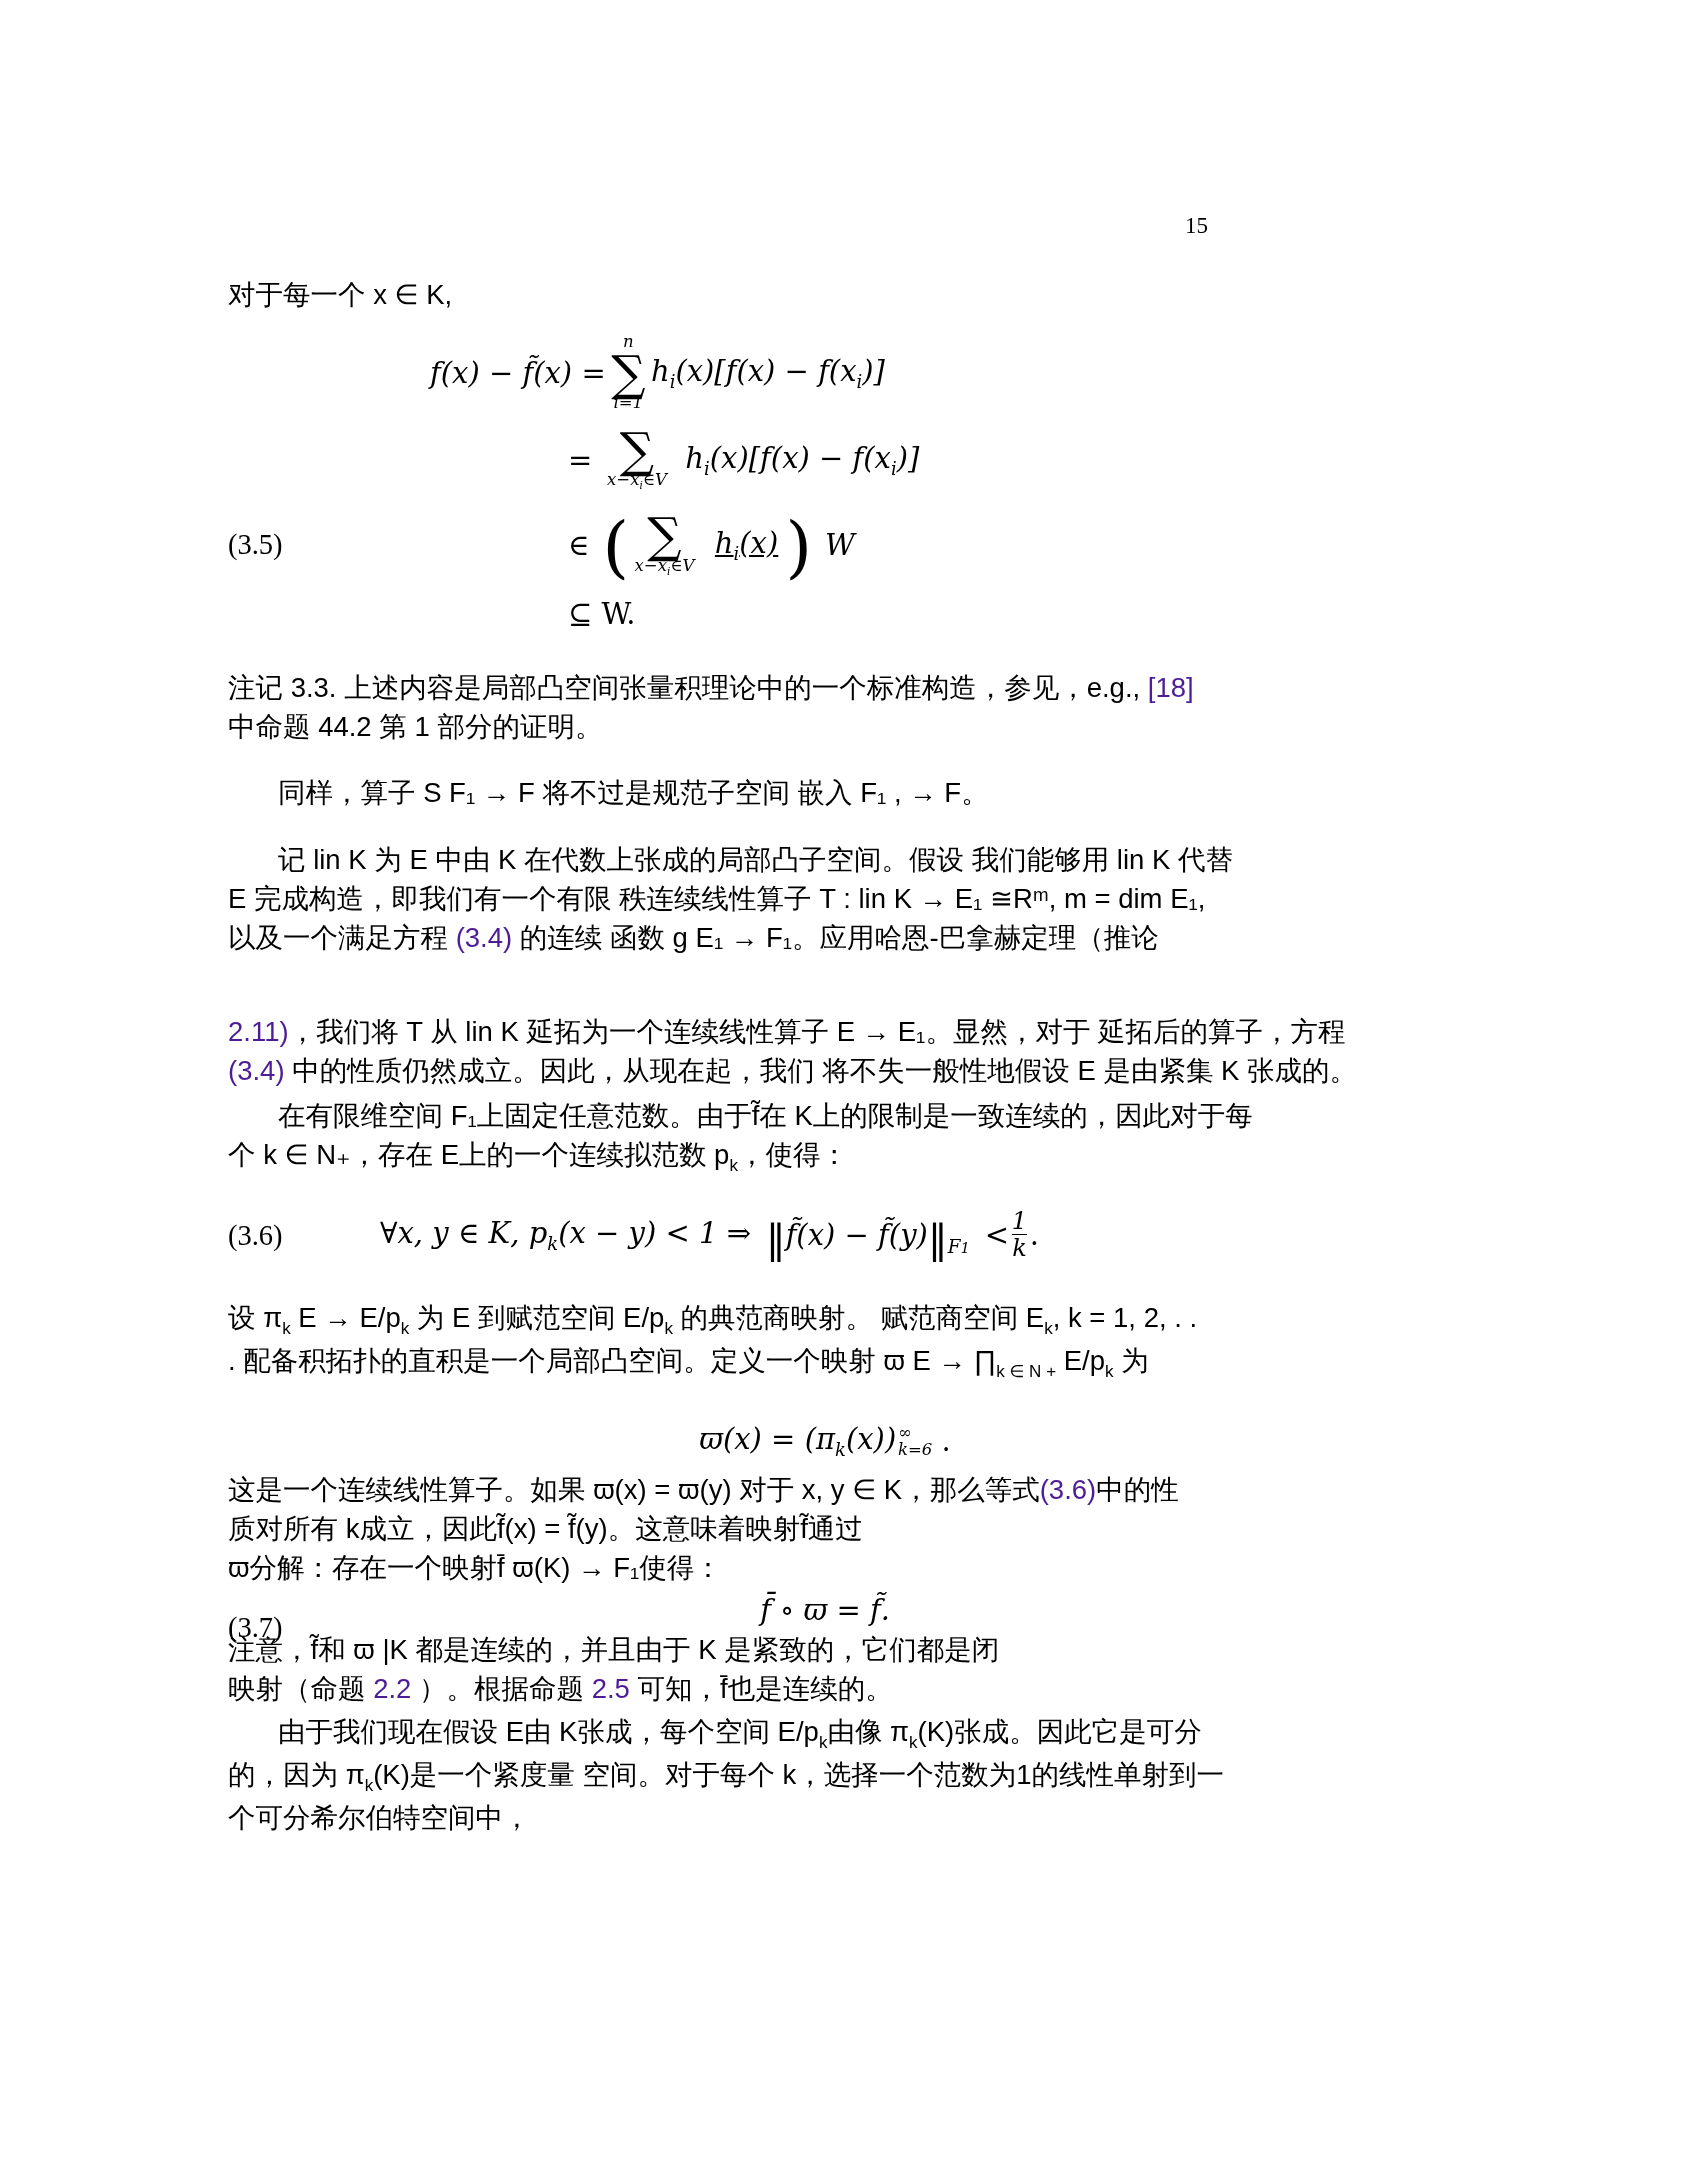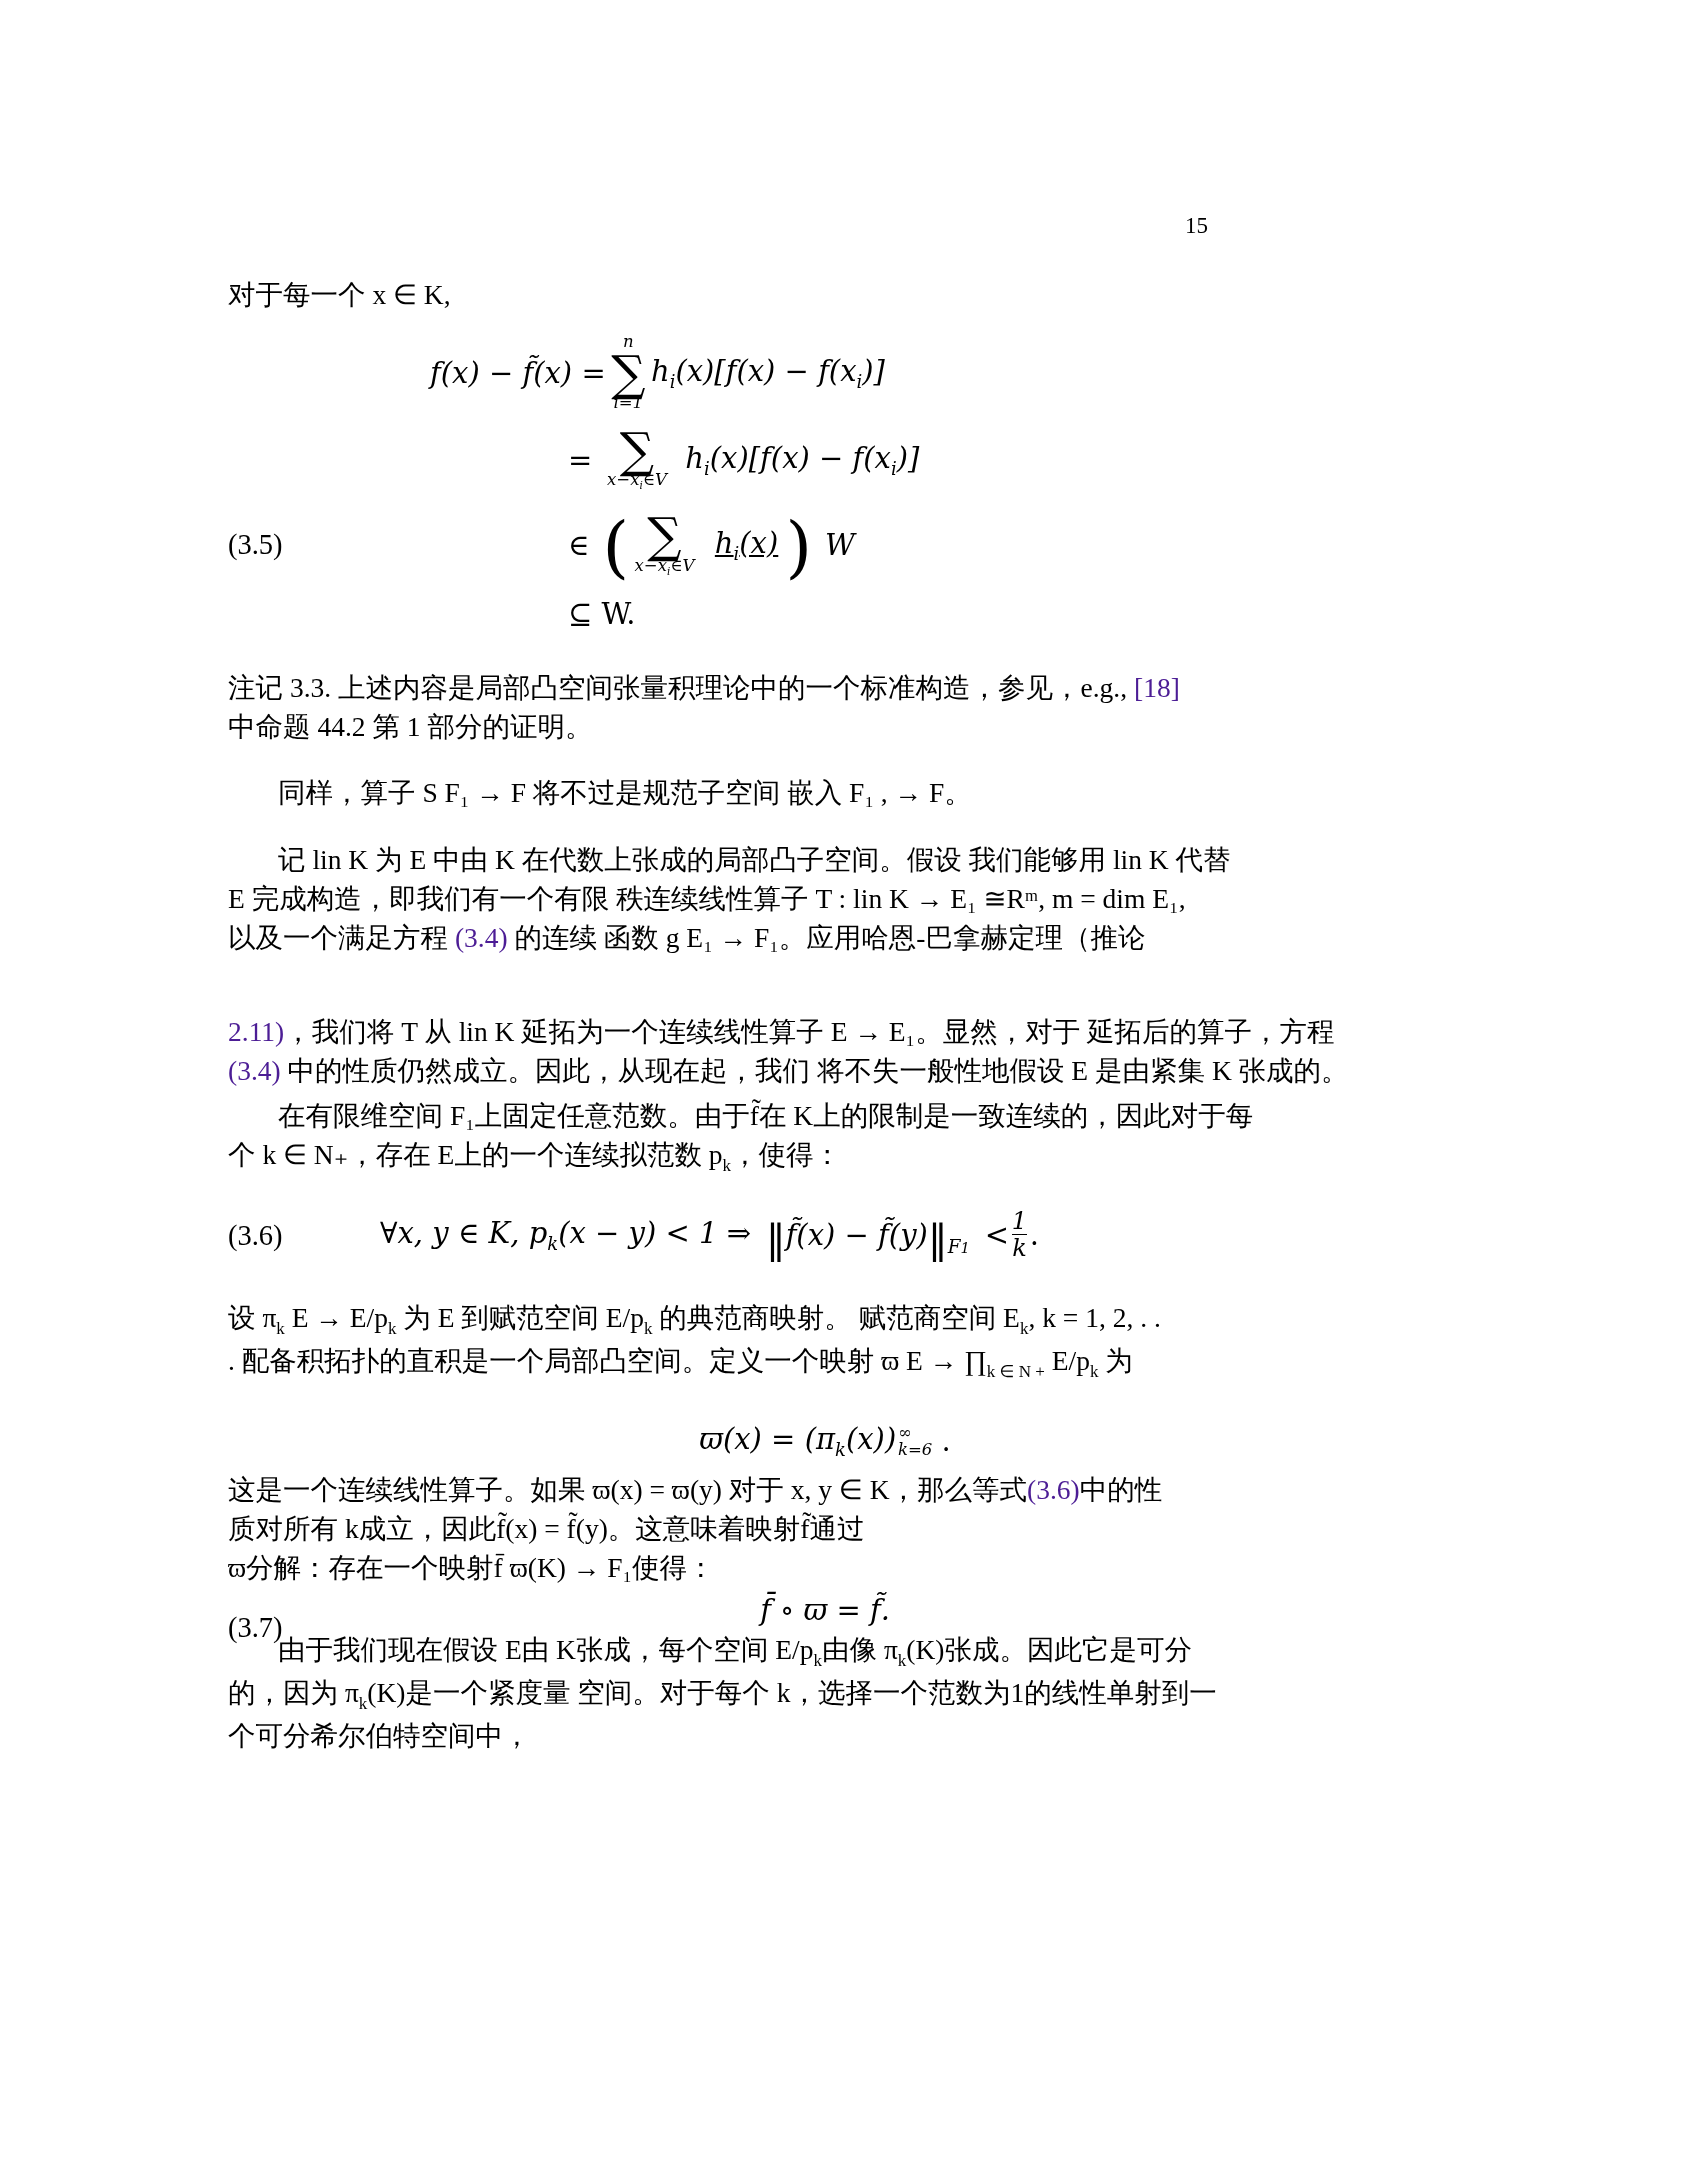--- a/index.html
+++ b/index.html
@@ -34,21 +34,21 @@
     top: 275px;
     width: 1194px;
   }
   p {
     margin: 0;
     font-size: 28.5px;
     line-height: 1.42;
     font-family: "Liberation Serif", serif;
   }
   .cn {
-    font-family: Liberation Serif, serif;
+    font-family: Liberation Sans, sans-serif;
     font-size: 27.5px;
   }
   .indent { text-indent: 50px; }
   .gap-s { height: 13px; }
   .gap-m { height: 27.5px; }
   .gap-l { height: 42px; }
   .pink { color: #4c1d95; }
   .math {
     font-family: "DejaVu Serif", serif;
     font-style: italic;
@@ -223,18 +223,19 @@
 
     <p class="cn"><span>这是一个连续线性算子。如果 ϖ(x) = ϖ(y) 对于 x, y ∈ K，那么等式</span><span class="pink">(3.6)</span><span>中的性</span><br><span>质对所有 k成立，因此f̃(x) = f̃(y)。这意味着映射f̃通过</span><br><span>ϖ分解：存在一个映射f̄ ϖ(K) → F₁使得：</span></p>
 
     <div class="eqblock" style="margin-top:5.5px; margin-bottom:3.7px;">
       <div class="eqtag" style="top: 19px;">(3.7)</div>
       <div class="eqrow" style="justify-content:center; margin-left:0;">
         <span class="math">f̄ ∘ ϖ = f̃.</span>
       </div>
     </div>
 
+    <p class="cn"><span>注意，f̃和 ϖ |K 都是连续的，并且由于 K 是紧致的，它们都是闭</span><br><span>映射（命题</span> <span class="pink">2.2</span> <span>）。根据命题</span> <span class="pink">2.5</span> <span>可知，f̄也是连续的。</span></p>
 
     <p class="cn indent" style="margin-top:3.7px;"><span>由于我们现在假设 E由 K张成，每个空间 E/p</span><sub style="font-style:normal">k</sub><span>由像 π</span><sub style="font-style:normal">k</sub><span>(K)张成。因此它是可分</span><br><span style="display:inline-block;text-indent:0">的，因为 π</span><sub style="font-style:normal">k</sub><span>(K)是一个紧度量 空间。对于每个 k，选择一个范数为1的线性单射到一</span><br><span style="display:inline-block;text-indent:0">个可分希尔伯特空间中，</span></p>
 
   </div>
 </div>
 
 
 </body></html>

